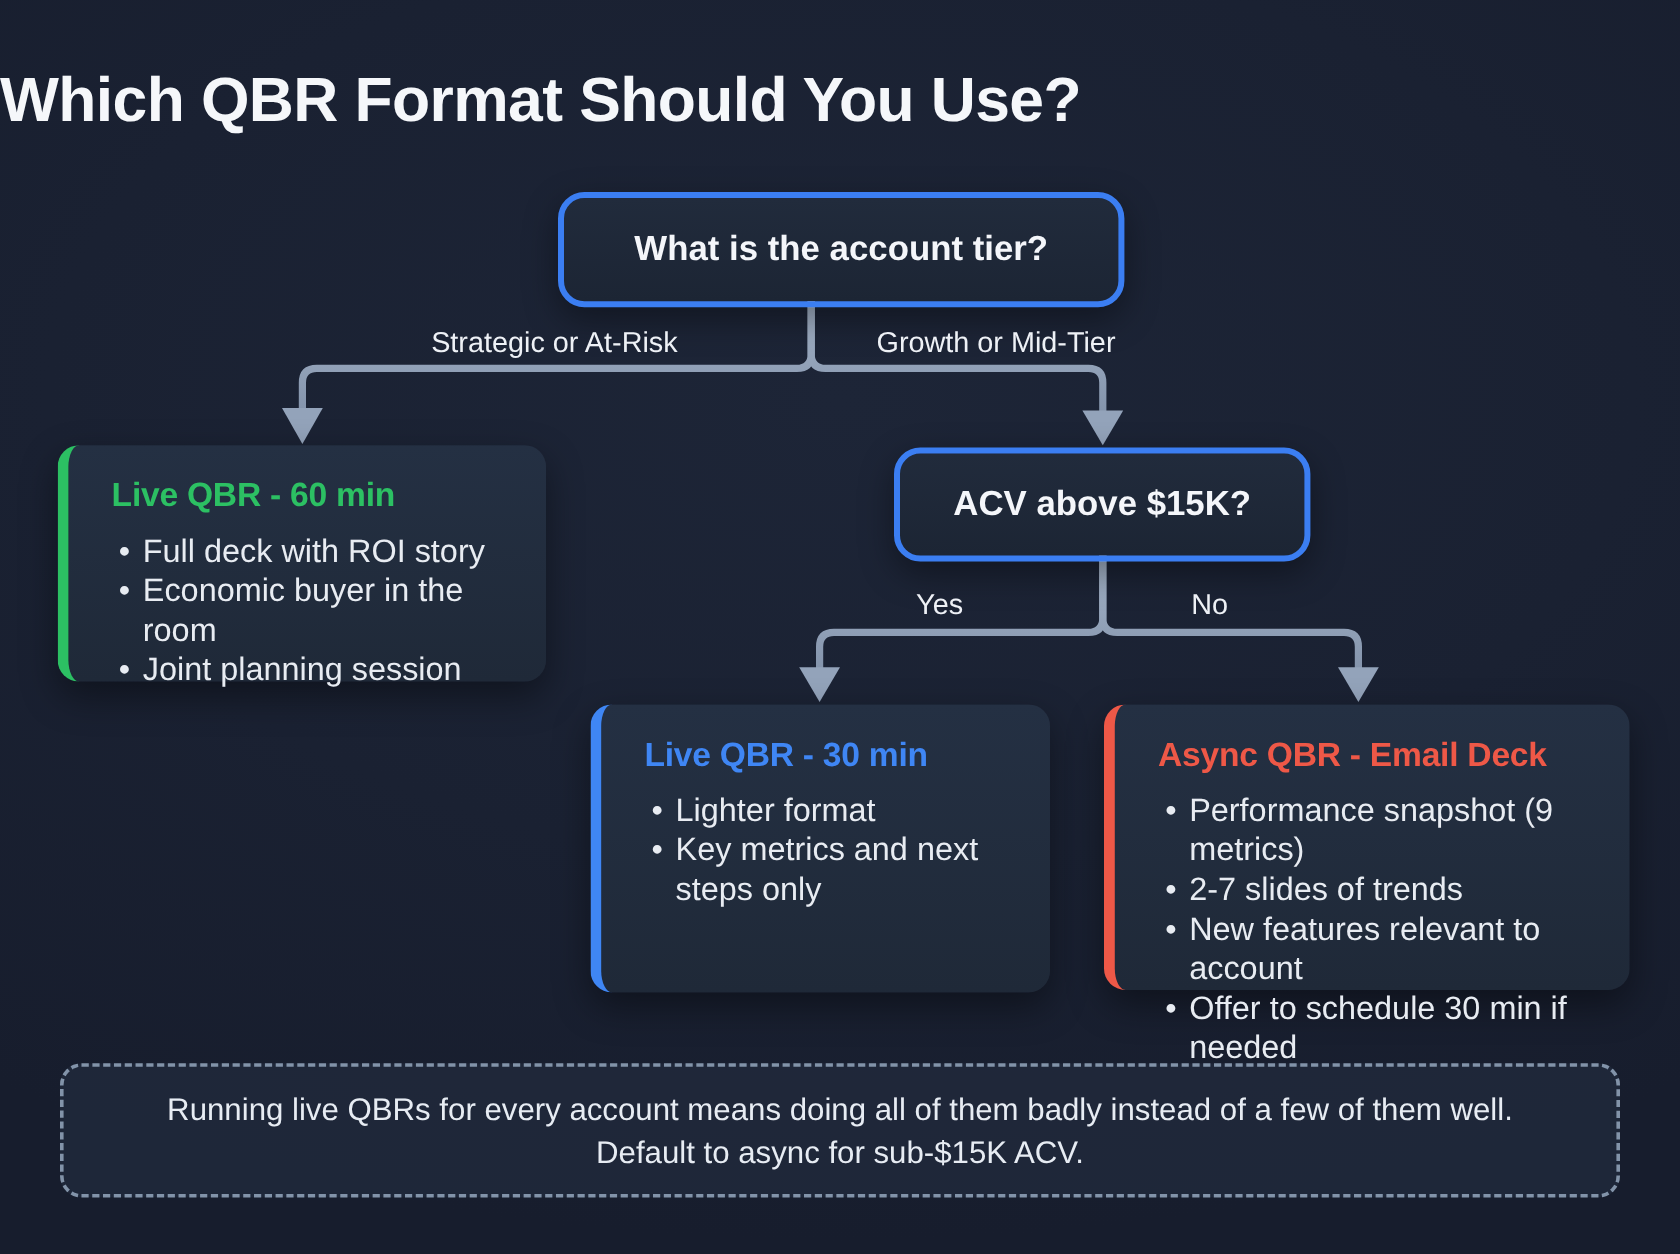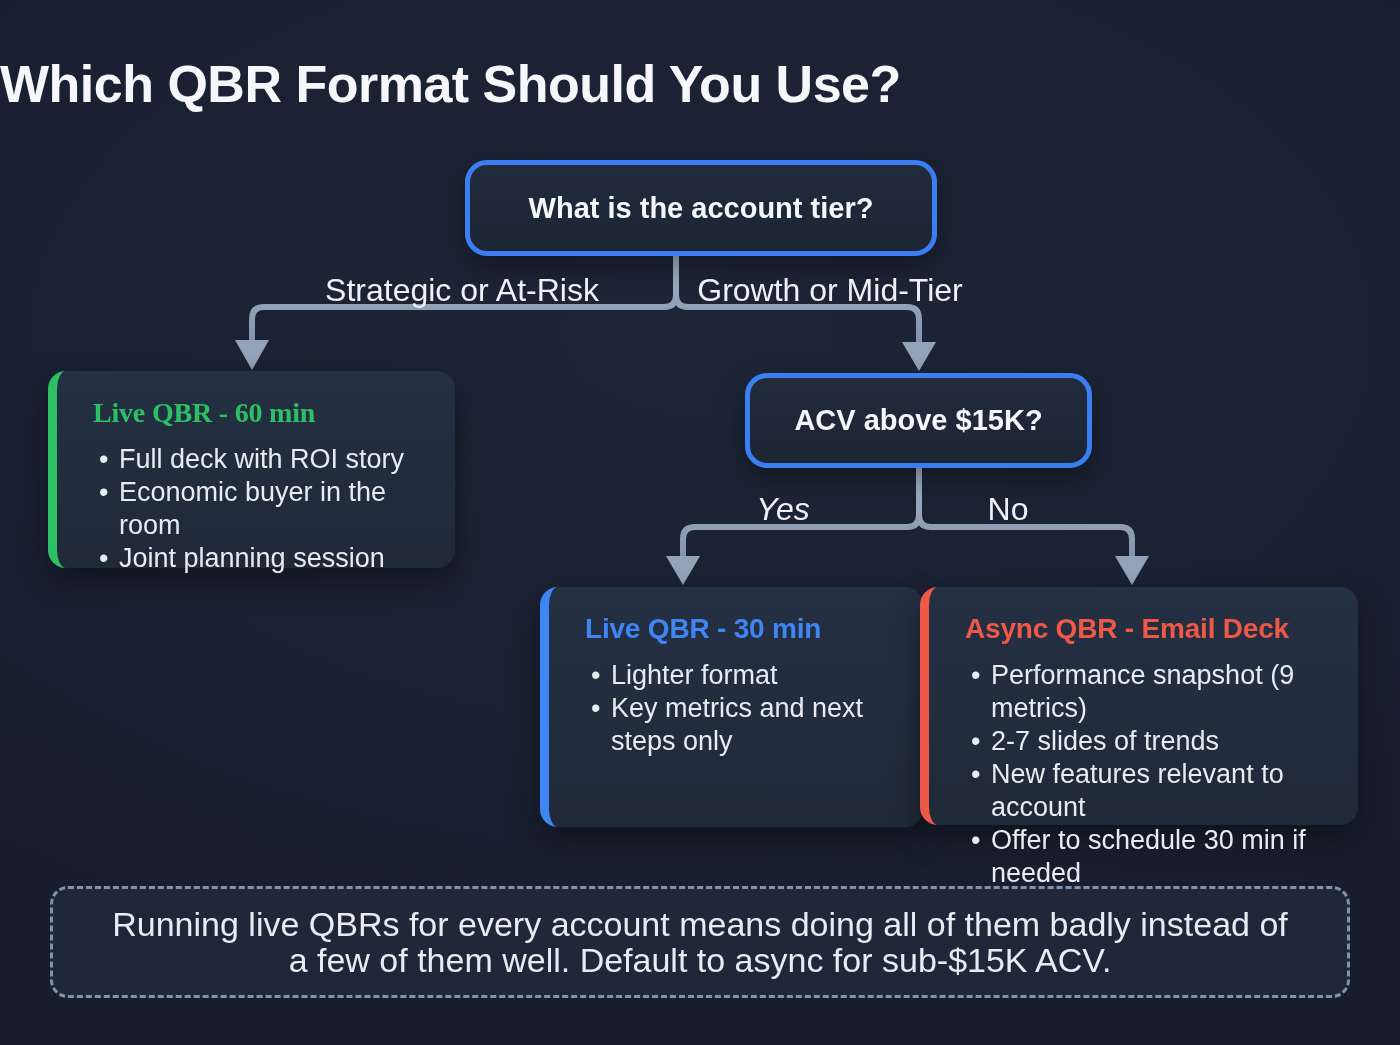--- a/index.html
+++ b/index.html
@@ -19,55 +19,55 @@
     background:linear-gradient(180deg,#212b3c 0%,#1c2534 100%);
     border:5px solid #3b7ef2; border-radius:22px;
     box-shadow:0 10px 28px rgba(0,0,0,0.38);
     color:#f4f6fa; font-size:29px; font-weight:bold; text-align:center;
   }
   .decision.root { left:465px; top:160px; width:462px; height:86px; }
   .decision.acv  { left:745px; top:373px; width:337px; height:85px; }
 
   .branch-label {
     position:absolute; transform:translateX(-50%);
-    color:#eef1f6; font-size:32px; white-space:nowrap;
+    color:#eef1f6; font-size:24px; white-space:nowrap;
   }
 
   .card {
     position:absolute; box-sizing:border-box;
     background:linear-gradient(180deg,#243043 0%,#1f2938 100%);
     border-radius:18px; box-shadow:0 12px 30px rgba(0,0,0,0.40);
     padding:26px 26px 22px 36px;
   }
   .card.green { border-left:9px solid #2cc063; }
-  .card.blue  { border-left:9px solid #3f86f4;margin-left:48px; }
+  .card.blue  { border-left:9px solid #3f86f4; }
   .card.coral { border-left:9px solid #ee5847; }
   .card.c60   { left:48px;  top:371px; width:407px; height:197px; }
   .card.c30   { left:492px; top:587px; width:383px; height:240px; }
   .card.casync{ left:920px; top:587px; width:438px; height:238px; }
 
   .card h3 { margin:0 0 14px 0; font-size:28px; font-weight:bold; letter-spacing:-0.2px; }
-  .card.green h3 { color:#2cc063;font-family:Liberation Serif, serif; }
+  .card.green h3 { color:#2cc063; }
   .card.blue  h3 { color:#3f86f4; }
   .card.coral h3 { color:#ee5847; }
 
   .card ul { margin:0; padding:0; list-style:none; }
   .card li {
     position:relative; padding-left:26px; color:#e8ecf2;
     font-size:27px; line-height:33px;
   }
   .card li::before { content:"•"; position:absolute; left:6px; color:#e8ecf2; }
 
   .note {
     position:absolute; left:50px; top:886px; width:1300px; height:112px;
     box-sizing:border-box; border:3px dashed #8293a9; border-radius:18px;
     background:rgba(33,43,61,0.75);
     display:flex; align-items:center; justify-content:center;
     padding:0 56px; text-align:center;
-    color:#e7ecf3; font-size:34px; line-height:36px;
+    color:#e7ecf3; font-size:26px; line-height:36px;
   }
 </style>
 </head>
 <body>
 
 <div class="stage">
 
   <svg class="connectors" viewBox="0 0 1400 1045">
     <defs>
       <linearGradient id="conn" x1="0" y1="0" x2="0" y2="1">
@@ -95,21 +95,21 @@
     <span>What is the account tier?</span>
   </div>
 
   <div class="branch-label" style="left:462px; top:272px;">Strategic or At-Risk</div>
   <div class="branch-label" style="left:830px; top:272px;">Growth or Mid-Tier</div>
 
   <div class="decision acv">
     <span>ACV above $15K?</span>
   </div>
 
-  <div class="branch-label" style="left:783px; top:491px;font-style:italic;">Yes</div>
+  <div class="branch-label" style="left:783px; top:491px;">Yes</div>
   <div class="branch-label" style="left:1008px; top:491px;">No</div>
 
   <div class="card green c60">
     <h3>Live QBR - 60 min</h3>
     <ul>
       <li>Full deck with ROI story</li>
       <li>Economic buyer in the room</li>
       <li>Joint planning session</li>
     </ul>
   </div>

